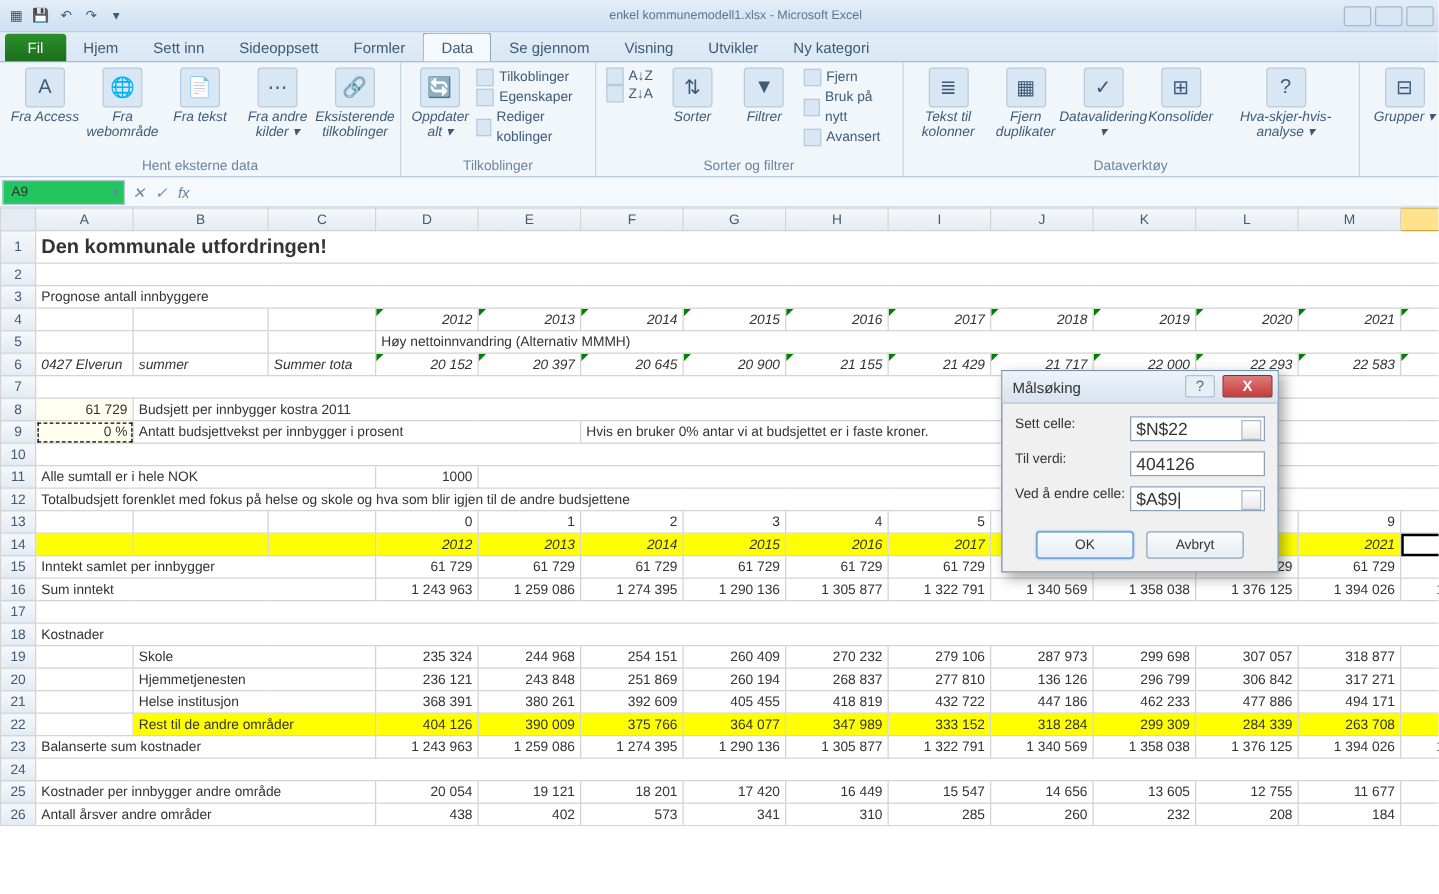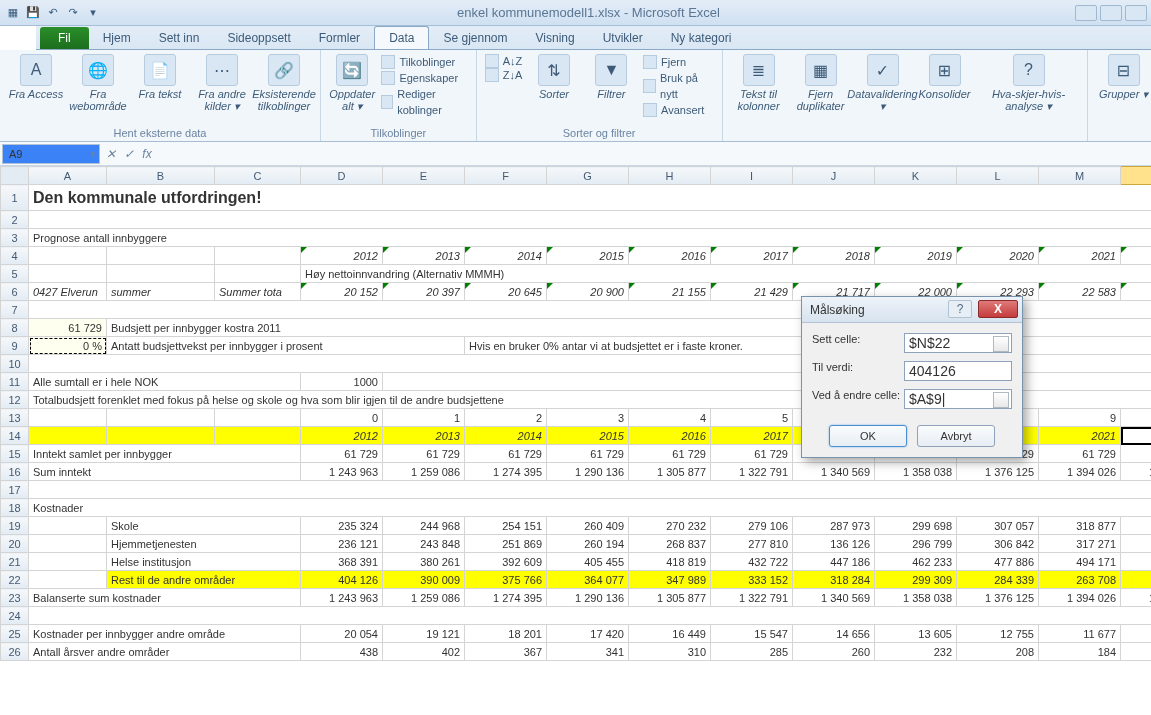--- a/index.html
+++ b/index.html
@@ -17,30 +17,29 @@
   .titlebar {
     height: 26px;
     background: linear-gradient(#e3edf7, #cfe0f2);
     display: flex;
     align-items: center;
     padding: 0 4px;
     border-bottom: 1px solid #a5bfd9;
   }
   .qat { display:flex; align-items:center; gap:2px; }
   .qat-btn { width:18px; height:18px; display:flex; align-items:center; justify-content:center; color:#3a5c7d; border-radius:2px;}
-  .wintitle { flex:1; text-align:center; color:#5b7693; font-size:13px; }
+  .wintitle { flex:1; text-align:center; color:#5b7693; font-size:10px; }
   .winctl { display:flex; gap:3px;}
   .winctl span { width:22px; height:16px; background:#d9e6f3; border:1px solid #a0b8d0; border-radius:2px;}
   
   .menutabs {
     height: 24px;
     background: linear-gradient(#e3edf7,#d9e7f4);
     display:flex; align-items:flex-end; padding-left:4px; gap:0;
     border-bottom:1px solid #8ba8c5;
-    margin-left:36px;
   }
   .menutab {
     padding: 4px 14px 4px 14px;
     font-size:12px; color:#3d5b78; cursor:default;
   }
   .menutab.file {
     background: linear-gradient(#2a8f2a,#1c6e1c);
     color:#fff; border-radius:3px 3px 0 0;
     padding:4px 18px;
   }
@@ -63,21 +62,21 @@
   .rgroup-row { display:flex; gap:6px; align-items:flex-start; }
   .rbtn { display:flex; flex-direction:column; align-items:center; width:56px; text-align:center; gap:2px; color:#3d5b78;}
   .rbtn-icon{ width:32px; height:32px; background:#d9e6f3; border:1px solid #b7cbdf; border-radius:3px; display:flex;align-items:center;justify-content:center;font-size:16px;}
   .rbtn-lbl{font-size:11px; line-height:12px;font-style:italic;}
   .rgroup-title{ text-align:center; color:#6b84a0; font-size:11px; padding-top:2px;}
   .rlist { font-size:11px; color:#3d5b78; line-height:16px;}
   .rlist div{ display:flex; align-items:center; gap:4px;}
   .ricon-sm{width:14px;height:14px;background:#d9e6f3;border:1px solid #b7cbdf;display:inline-block;}
   
   .fbar { height:24px; border-bottom:1px solid #c7d7e6; display:flex; align-items:center; background:#f6f9fc;}
-  .namebox { width:98px; height:20px; border:1px solid #b0c2d4; background:#3b82f6; margin:0 2px; display:flex; align-items:center; padding:0 6px; font-size:11px; color:#333; position:relative;}
+  .namebox { width:98px; height:20px; border:1px solid #b0c2d4; background:#22c55e; margin:0 2px; display:flex; align-items:center; padding:0 6px; font-size:11px; color:#333; position:relative;}
   .namebox::after{content:"▾"; position:absolute; right:4px; color:#6b84a0; font-size:9px;}
   .fxbtn { width:18px;height:18px; color:#6b84a0; font-style:italic; font-size:12px; display:flex;align-items:center;justify-content:center;}
   .fxcell { flex:1; height:20px; border:1px solid #b0c2d4; background:#fff; padding:0 6px; display:flex;align-items:center; font-size:11px;}
   
   .grid { position:relative; overflow:hidden; }
   table.sheet { border-collapse:collapse; table-layout:fixed; width:1151px;}
   table.sheet th, table.sheet td { border:1px solid #d4d4d4; font-size:11px; height:18px; padding:0 4px; overflow:hidden; white-space:nowrap;}
   table.sheet th { background:linear-gradient(#f5f8fb,#e3ebf3); color:#445a72; font-weight:normal; text-align:center;}
   table.sheet th.corner{background:#e3ebf3;}
   table.sheet th.rowhead{width:28px;}
@@ -258,20 +257,21 @@
         </div>
       <div class="rbtn">
           <div class="rbtn-icon">⊞</div>
           <div class="rbtn-lbl">Konsolider</div>
         </div>
       <div class="rbtn" style="width:100px">
           <div class="rbtn-icon">?</div>
           <div class="rbtn-lbl">Hva-skjer-hvis-analyse ▾</div>
         </div>
     </div>
+    <div class="rgroup-title">Dataverktøy</div>
   </div>
   <div class="rgroup" style="border-right:none">
     <div class="rgroup-row">
       <div class="rbtn">
           <div class="rbtn-icon">⊟</div>
           <div class="rbtn-lbl">Grupper ▾</div>
         </div>
 
     </div>
     <div class="rgroup-title">&nbsp;</div>
@@ -573,21 +573,21 @@
           <td class="num">13 605</td>
           <td class="num">12 755</td>
           <td class="num">11 677</td>
           <td class="num">10 621</td>
   </tr>
   <tr>
           <th class="rowhead">26</th>
     <td class="txt" colspan="3">Antall årsver andre områder</td>
     <td class="num">438</td>
           <td class="num">402</td>
-          <td class="num">367</td>
+          <td class="num">573</td>
           <td class="num">341</td>
           <td class="num">310</td>
           <td class="num">285</td>
           <td class="num">260</td>
           <td class="num">232</td>
           <td class="num">208</td>
           <td class="num">184</td>
           <td class="num">162</td>
   </tr>
 </tbody>

